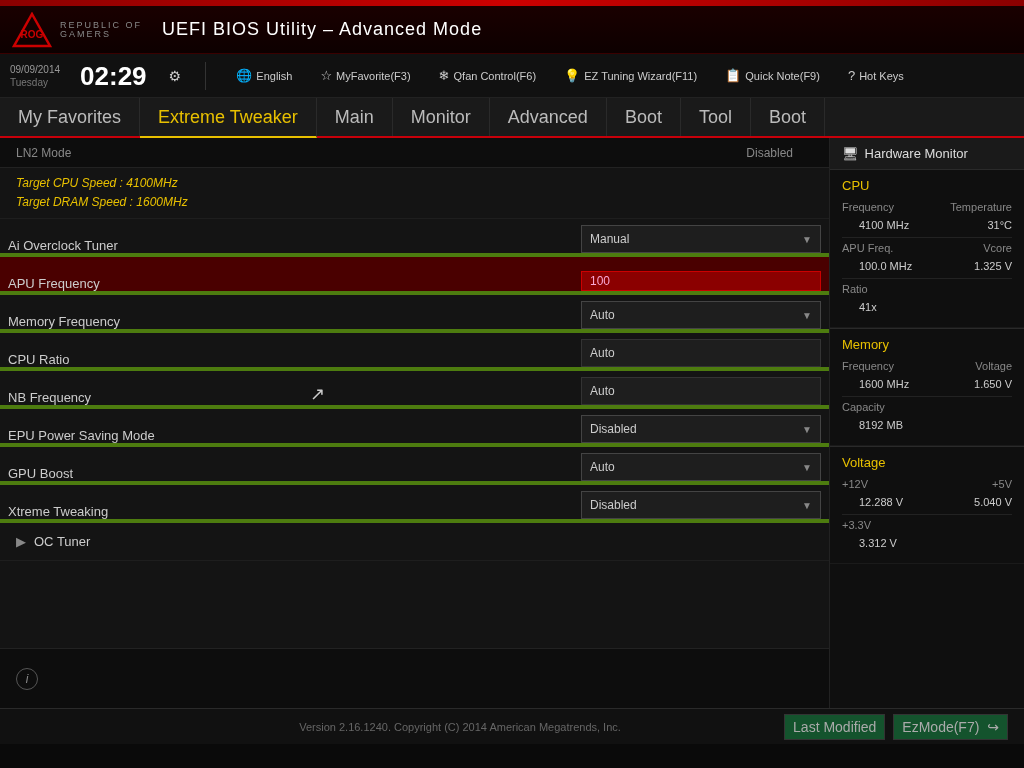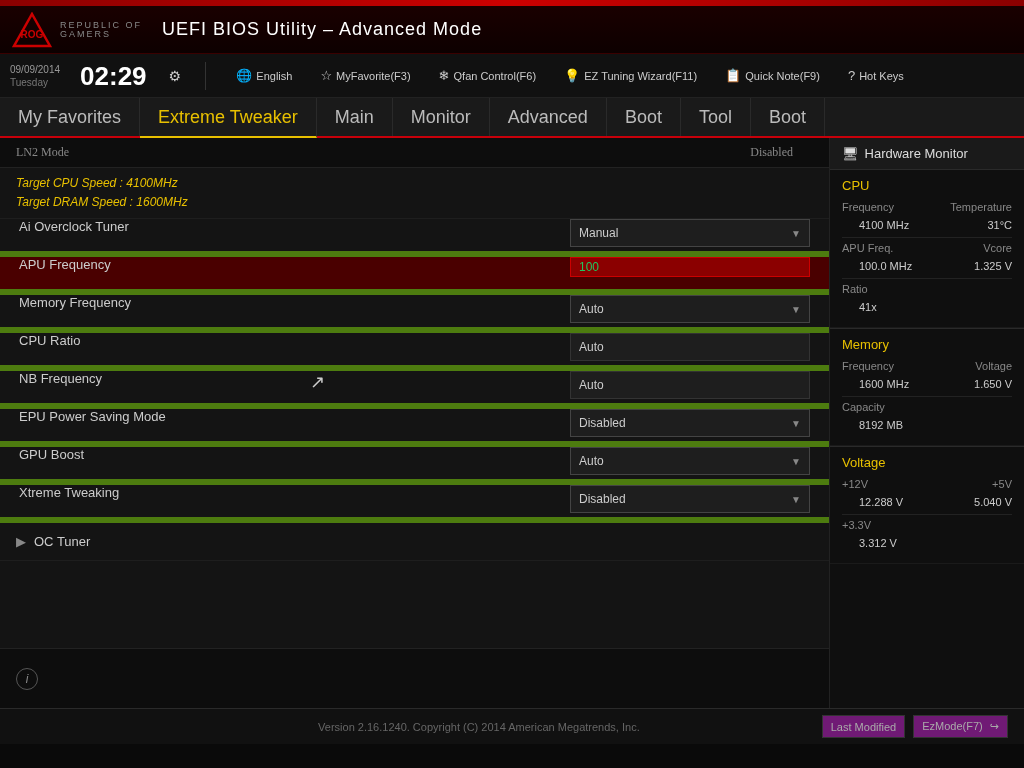--- a/index.html
+++ b/index.html
@@ -112,44 +112,43 @@
     }
 
     
     #info-bar {
       height: 30px;
       background: #0d0d0d;
       display: flex;
       align-items: center;
       padding: 0 16px;
       border-bottom: 1px solid #222;
-      font-family: Liberation Serif, serif;
     }
     #ln2-label { color: #888; font-size: 12px; }
     #ln2-value { color: #888; font-size: 12px; margin-left: auto; margin-right: 20px; }
 
     
     #highlights {
       padding: 6px 16px;
       border-bottom: 1px solid #1e1e1e;
     }
     .highlight-text {
       color: #e8c000;
       font-size: 12px;
       line-height: 1.6;
       font-style: italic;
     }
 
     
     .setting-row {
       display: flex;
-      align-items: flex-start;
+      align-items: flex-end;
       height: 38px;
-      padding: 0 19px;
-      border-bottom: 6px solid #4d7c0f;
+      padding: 0 8px;
+      border-bottom: 4px solid #4d7c0f;
     }
     .setting-row.selected { background: #4a0000; }
     .setting-label {
       color: #ccc;
       font-size: 13px;
       flex: 1;
     }
 
     
     .dropdown {
@@ -170,21 +169,21 @@
       font-size: 10px;
       color: #888;
     }
 
     
     .text-input {
       width: 240px;
       height: 20px;
       background: #8b0000;
       border: 1px solid #cc0000;
-      color: #22c55e;
+      color: #f9a8d4;
       font-size: 12px;
       padding: 0 8px;
     }
 
     
     .static-input {
       width: 240px;
       height: 28px;
       background: #1e1e1e;
       border: 1px solid #333;
@@ -301,25 +300,25 @@
       text-align: center;
       color: #666;
       font-size: 11px;
     }
     #footer-right {
       display: flex;
       gap: 8px;
     }
     .footer-btn {
       color: #aaa;
-      font-size: 11px;
+      font-size: 14px;
       cursor: pointer;
       padding: 4px 8px;
       border: 1px solid #333;
-      background: #701a75;
+      background: #14532d;
     }
 
     
     #red-top {
       height: 6px;
       background: linear-gradient(to right, #8b0000, #cc0000, #8b0000);
     }
   </style>
 </head>
 <body>

